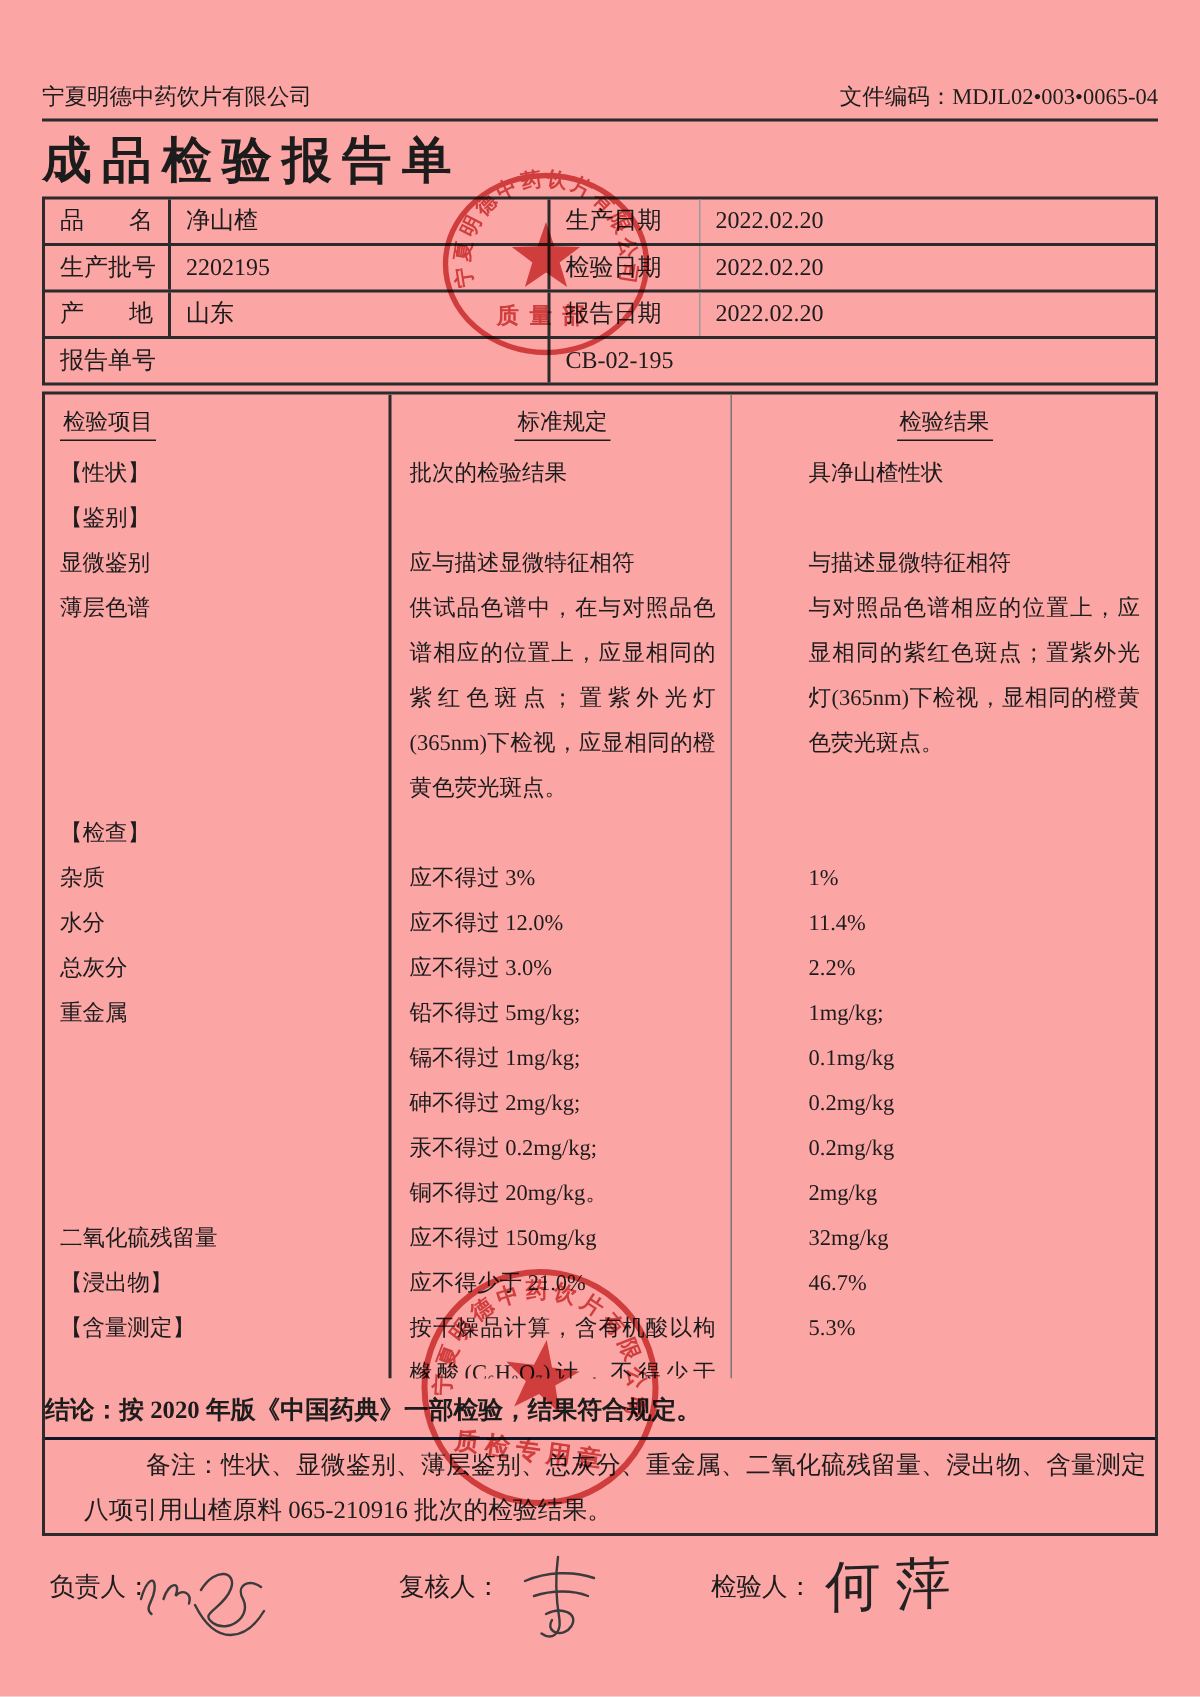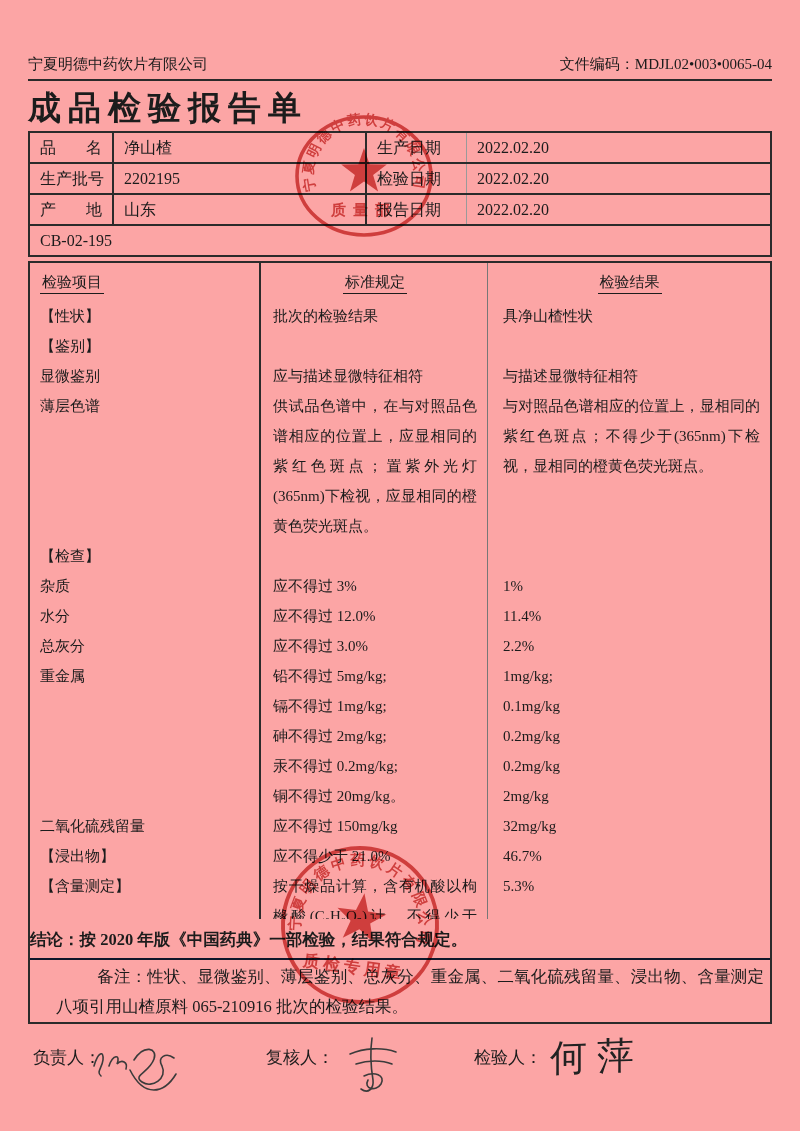--- a/index.html
+++ b/index.html
@@ -32,21 +32,21 @@
   .thead{display:flex;height:38px;line-height:38px;}
   .thead .hc{box-sizing:border-box;}
   .hc1{width:231px;padding-left:10px;}
   .hc2{width:228px;text-align:center;}
   .hc3{flex:1;text-align:center;}
   .hul{display:inline-block;border-bottom:1px solid #1c1c1c;padding:0 2px;line-height:22px;}
   .trow{display:flex;}
   .trow .c{box-sizing:border-box;line-height:30px;min-height:30px;}
   .c1{width:231px;padding-left:10px;}
   .c2{width:228px;padding:0 12px 0 12px;text-align:justify;}
-  .c3{flex:1;padding:0 10px 0 14px;text-align:justify;}
+  .c3{flex:1;padding:0 10px 0 14px;text-align:justify;margin-left:36px;}
   
   .conclusion{height:37px;line-height:37px;border-bottom:2px solid #0f172a;text-align:left;font-size:16.5px;font-weight:bold;}
   .remarks{height:62px;font-size:16.5px;margin-left:20px;}
   .remarks p{margin:0;padding:2px 6px 0 6px;line-height:30px;text-indent:2.5em;text-align:justify;}
   
   .signatures{position:relative;margin-top:12px;height:70px;font-size:17px;}
   .sig-label{position:absolute;top:10px;white-space:nowrap;}
   .sl1{left:5px;} .sl2{left:238px;} .sl3{left:446px;}
   .sig-svg{position:absolute;}
   .sg1{left:60px;top:0px;} .sg2{left:310px;top:-2px;}
@@ -84,20 +84,21 @@
         <div class="icell lab2">检验日期</div>
         <div class="icell val2">2022.02.20</div>
       </div>
       <div class="irow">
         <div class="icell lab1 spread">产地</div>
         <div class="icell val1">山东</div>
         <div class="icell lab2">报告日期</div>
         <div class="icell val2">2022.02.20</div>
       </div>
       <div class="irow">
+        <div class="icell wide-left">报告单号</div>
         <div class="icell val2">CB-02-195</div>
       </div>
     </div>
 
   <div class="lower-box">
     <div class="body-table">
       <div class="vline v1"></div>
       <div class="vline v2"></div>
       <div class="thead">
         <div class="hc hc1"><span class="hul">检验项目</span></div>
@@ -116,21 +117,21 @@
             <div class="c c3"></div>
           </div>
           <div class="trow">
             <div class="c c1">显微鉴别</div>
             <div class="c c2">应与描述显微特征相符</div>
             <div class="c c3">与描述显微特征相符</div>
           </div>
           <div class="trow">
             <div class="c c1">薄层色谱</div>
             <div class="c c2">供试品色谱中，在与对照品色谱相应的位置上，应显相同的紫红色斑点；置紫外光灯(365nm)下检视，应显相同的橙黄色荧光斑点。</div>
-            <div class="c c3">与对照品色谱相应的位置上，显相同的紫红色斑点；不得少于(365nm)下检视，显相同的橙黄色荧光斑点。</div>
+            <div class="c c3">与对照品色谱相应的位置上，应显相同的紫红色斑点；置紫外光灯(365nm)下检视，显相同的橙黄色荧光斑点。</div>
           </div>
           <div class="trow">
             <div class="c c1">【检查】</div>
             <div class="c c2"></div>
             <div class="c c3"></div>
           </div>
           <div class="trow">
             <div class="c c1">杂质</div>
             <div class="c c2">应不得过 3%</div>
             <div class="c c3">1%</div>

